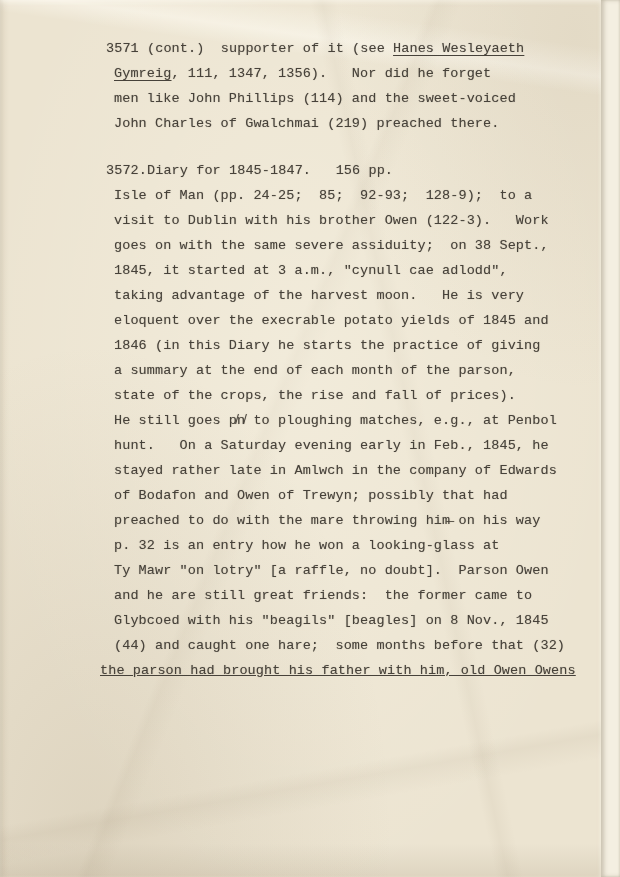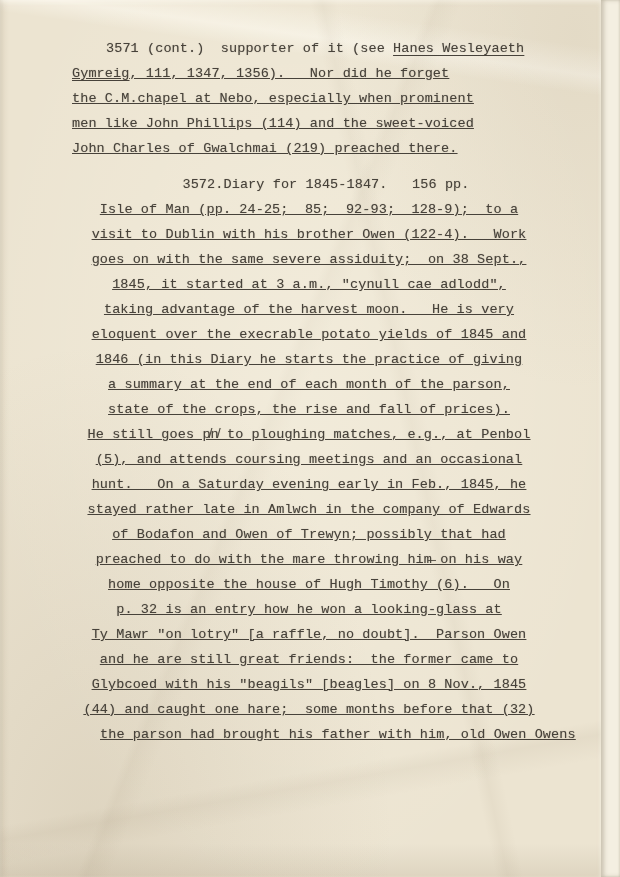--- a/index.html
+++ b/index.html
@@ -43,70 +43,67 @@
     height: 877px;
     background: #f4efe1;
     box-shadow: inset 3px 0 4px rgba(105,92,68,0.30), inset -1px 0 2px rgba(160,148,120,0.25);
   }
   .text-block {
     position: absolute;
     left: 0; top: 0;
     width: 546px;
     padding-top: 36px;
   }
-  .entry + .entry { margin-top: 11px; text-align: center; }
+  .entry + .entry { margin-top: 22px; }
   .line {
     white-space: pre;
     font-size: 13.5px;
     line-height: 25px;
     letter-spacing: 0.1px;
     color: #47423a;
     text-shadow: 0 0 1px rgba(73,66,56,0.38);
   }
   .line.num  { padding-left: 106px; }
-  .line.body { padding-left: 72px; text-decoration: underline; }
+  .line.body { padding-left: 114px; }
   .line.out  { padding-left: 100px; text-decoration: underline; }
   .u {
     text-decoration: underline;
     text-underline-offset: 3px;
     text-decoration-thickness: 1px;
   }
 </style>
 </head>
 <body>
 
 <div class="scan">
   <div class="paper"></div>
   <div class="edge-band"></div>
   <div class="text-block">
       <div class="entry">
         <div class="line num"><span>3571 (cont.)  supporter of it (see </span><span class="u">Hanes Wesleyaeth</span></div>
         <div class="line body"><span class="u">Gymreig</span><span>, 111, 1347, 1356).   Nor did he forget</span></div>
-        <div class="line body"><span>the C.M.chapel at Nebo, especially when prominent</span></div>
         <div class="line body"><span>men like John Phillips (114) and the sweet-voiced</span></div>
         <div class="line body"><span>John Charles of Gwalchmai (219) preached there.</span></div>
       </div>
       <div class="entry">
         <div class="line num"><span>3572.Diary for 1845-1847.   156 pp.</span></div>
         <div class="line body"><span>Isle of Man (pp. 24-25;  85;  92-93;  128-9);  to a</span></div>
-        <div class="line body"><span>visit to Dublin with his brother Owen (122-4).   Work</span></div>
+        <div class="line body"><span>visit to Dublin with his brother Owen (122-3).   Work</span></div>
         <div class="line body"><span>goes on with the same severe assiduity;  on 38 Sept.,</span></div>
         <div class="line body"><span>1845, it started at 3 a.m., "cynull cae adlodd",</span></div>
         <div class="line body"><span>taking advantage of the harvest moon.   He is very</span></div>
         <div class="line body"><span>eloquent over the execrable potato yields of 1845 and</span></div>
         <div class="line body"><span>1846 (in this Diary he starts the practice of giving</span></div>
         <div class="line body"><span>a summary at the end of each month of the parson,</span></div>
         <div class="line body"><span>state of the crops, the rise and fall of prices).</span></div>
         <div class="line body"><span>He still goes p̸n̸ to ploughing matches, e.g., at Penbol</span></div>
-        <div class="line body"><span>(5), and attends coursing meetings and an occasional</span></div>
         <div class="line body"><span>hunt.   On a Saturday evening early in Feb., 1845, he</span></div>
         <div class="line body"><span>stayed rather late in Amlwch in the company of Edwards</span></div>
         <div class="line body"><span>of Bodafon and Owen of Trewyn; possibly that had</span></div>
         <div class="line body"><span>preached to do with the mare throwing him̶ on his way</span></div>
-        <div class="line body"><span>home opposite the house of Hugh Timothy (6).   On</span></div>
         <div class="line body"><span>p. 32 is an entry how he won a looking-glass at</span></div>
         <div class="line body"><span>Ty Mawr "on lotry" [a raffle, no doubt].  Parson Owen</span></div>
         <div class="line body"><span>and he are still great friends:  the former came to</span></div>
         <div class="line body"><span>Glybcoed with his "beagils" [beagles] on 8 Nov., 1845</span></div>
         <div class="line body"><span>(44) and caught one hare;  some months before that (32)</span></div>
         <div class="line out"><span>the parson had brought his father with him, old Owen Owens</span></div>
       </div>
     </div>
 </div>
 

